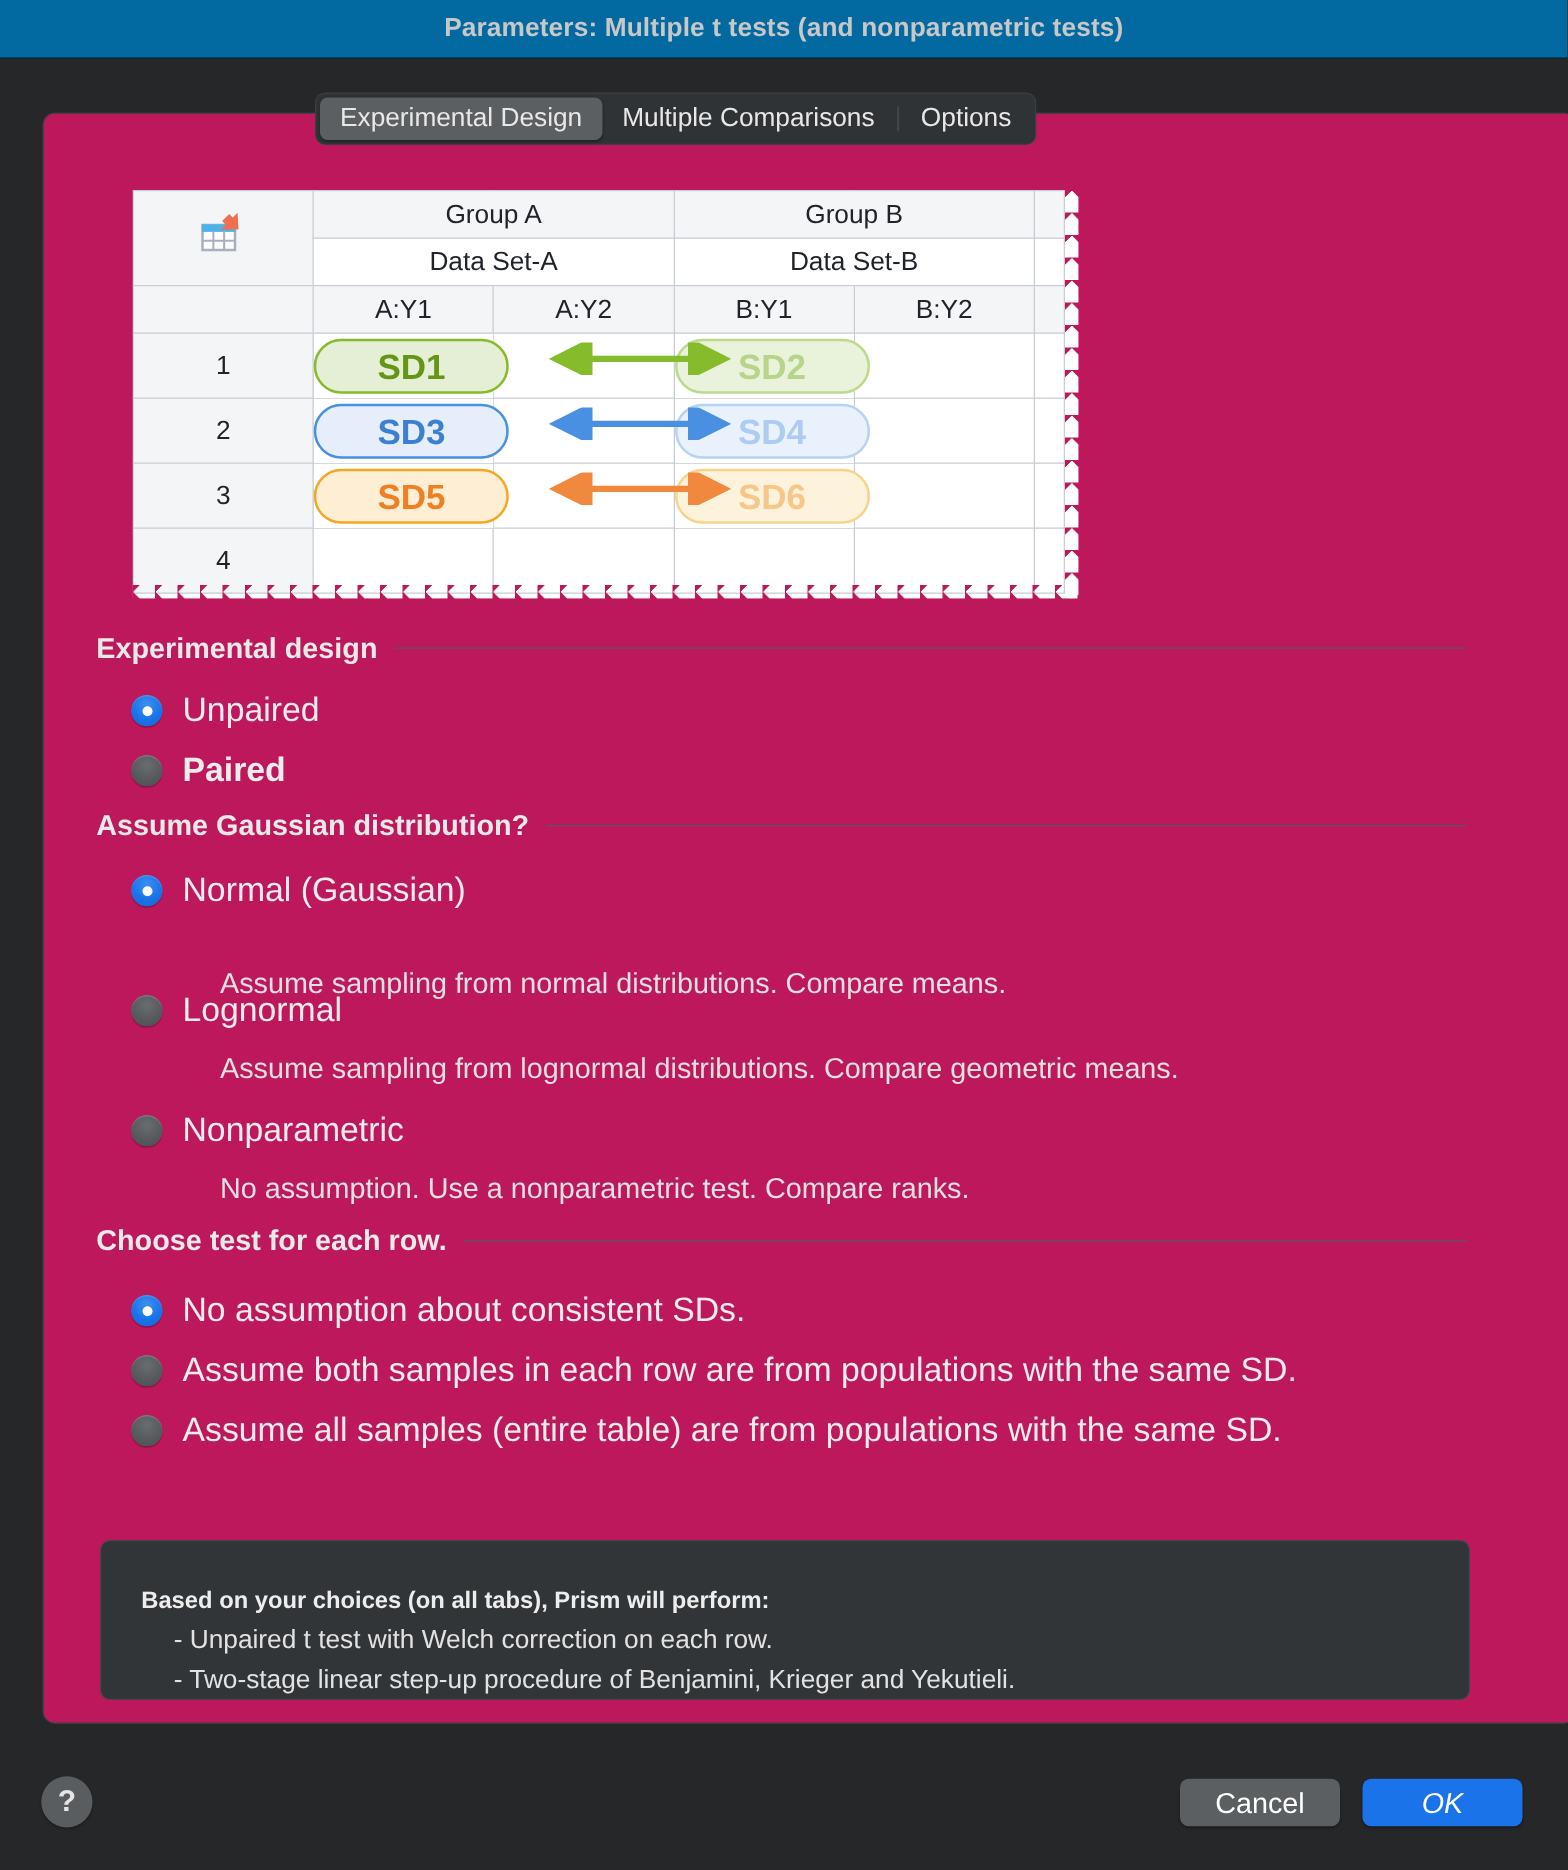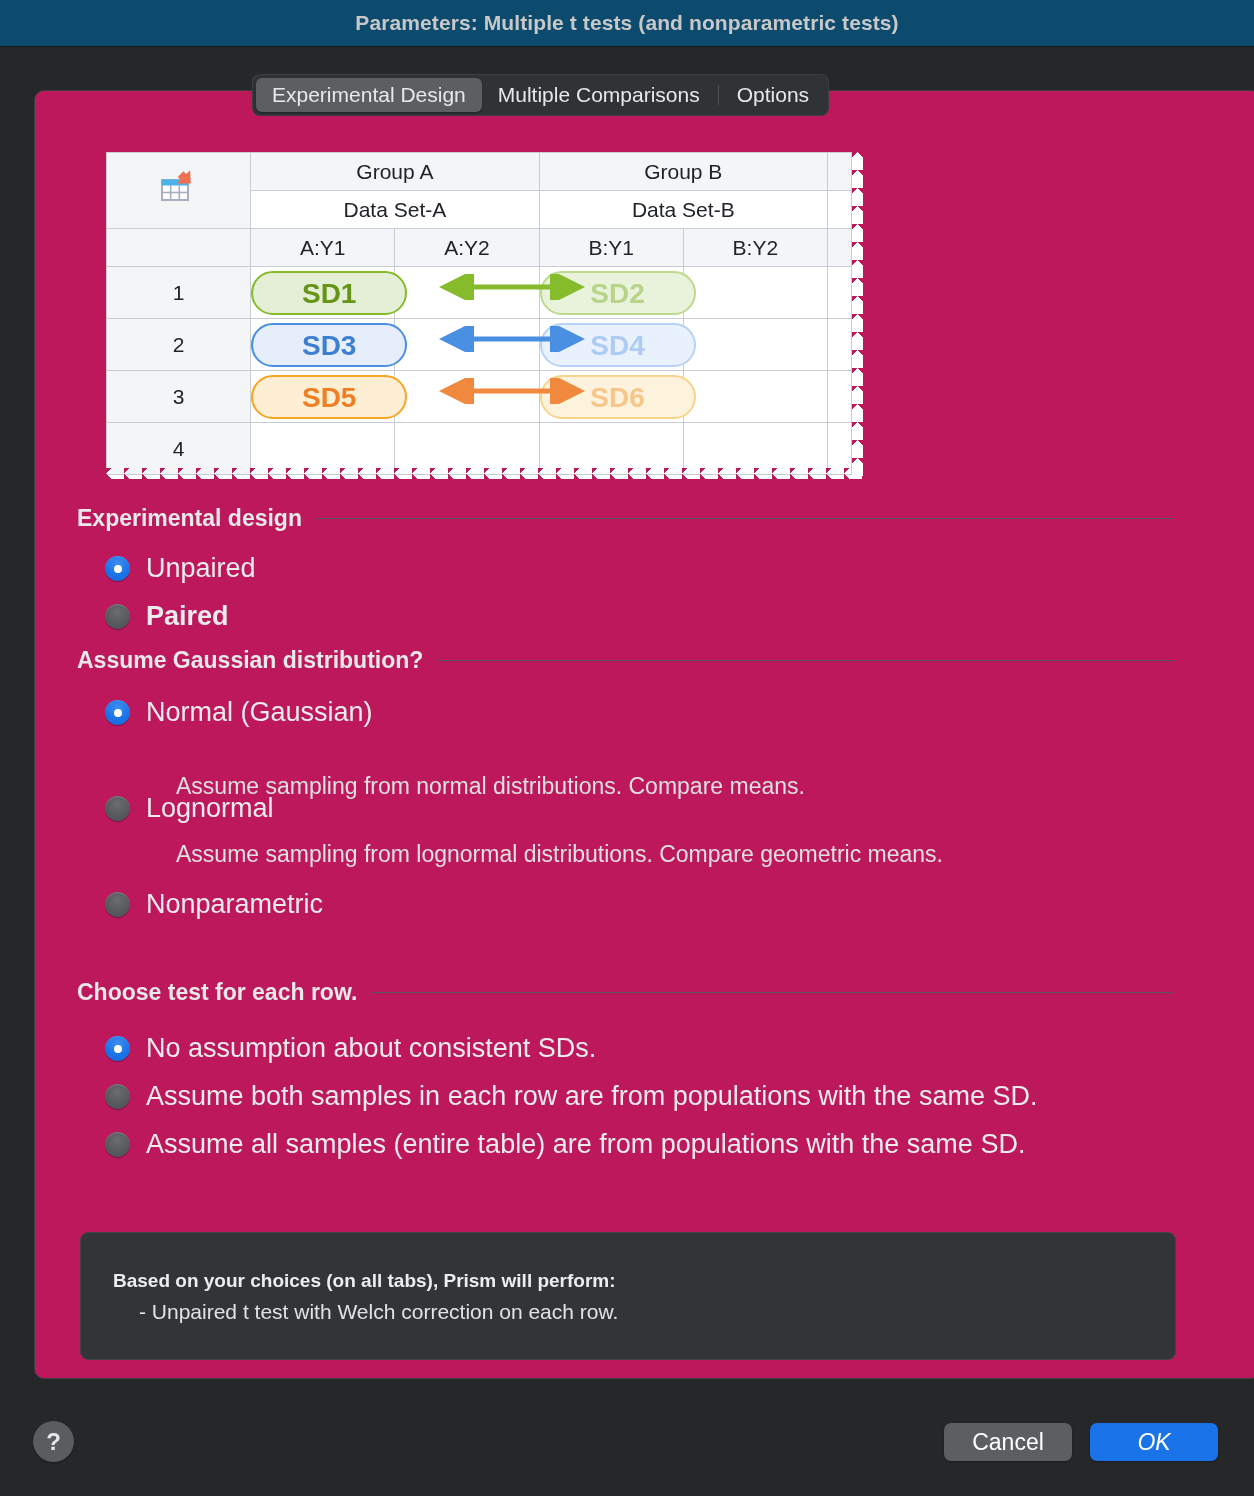--- a/index.html
+++ b/index.html
@@ -7,21 +7,21 @@
     margin: 0; padding: 0;
     width: 1254px; height: 1496px;
     background: #252729;
     font-family: "Liberation Sans", sans-serif;
     overflow: hidden;
   }
 
   
   #titlebar {
     position: absolute; left: 0; top: 0; width: 1254px; height: 47px;
-    background: #0c4a6e;
+    background: #0369a1;
     border-bottom: 1px solid #161718;
     display: flex; align-items: center; justify-content: center;
   }
   #titlebar .title {
     color: #c8c8c8; font-size: 21px; font-weight: bold; letter-spacing: .1px;
   }
 
   
   #tabbar {
     position: absolute; left: 253px; top: 75px;
@@ -356,20 +356,21 @@
   <div class="radio-row" style="top:702px;">
     <span class="radio"></span>
     <span class="txt">Lognormal</span>
   </div>
   <div class="desc" style="top:750px;text-align:center;">Assume sampling from lognormal distributions. Compare geometric means.</div>
 
   <div class="radio-row" style="top:798px;">
     <span class="radio"></span>
     <span class="txt">Nonparametric</span>
   </div>
+  <div class="desc" style="top:846px;">No assumption. Use a nonparametric test. Compare ranks.</div>
 
   <div class="section-head" style="top:888px;">
     <span class="lbl">Choose test for each row.</span>
     <span class="rule"></span>
   </div>
 
   <div class="radio-row" style="top:942px;">
     <span class="radio on"></span>
     <span class="txt">No assumption about consistent SDs.</span>
   </div>
@@ -378,19 +379,20 @@
     <span class="txt">Assume both samples in each row are from populations with the same SD.</span>
   </div>
   <div class="radio-row" style="top:1038px;">
     <span class="radio"></span>
     <span class="txt">Assume all samples (entire table) are from populations with the same SD.</span>
   </div>
 
   <div id="summary">
     <div class="head">Based on your choices (on all tabs), Prism will perform:</div>
     <div class="item">- Unpaired t test with Welch correction on each row.</div>
+    <div class="item">- Two-stage linear step-up procedure of Benjamini, Krieger and Yekutieli.</div>
   </div>
 </div>
 
 <div id="footer"></div>
 <div id="help-btn">?</div>
 <div class="btn" id="cancel-btn">Cancel</div>
 <div class="btn" id="ok-btn">OK</div>
 
 </body></html>

